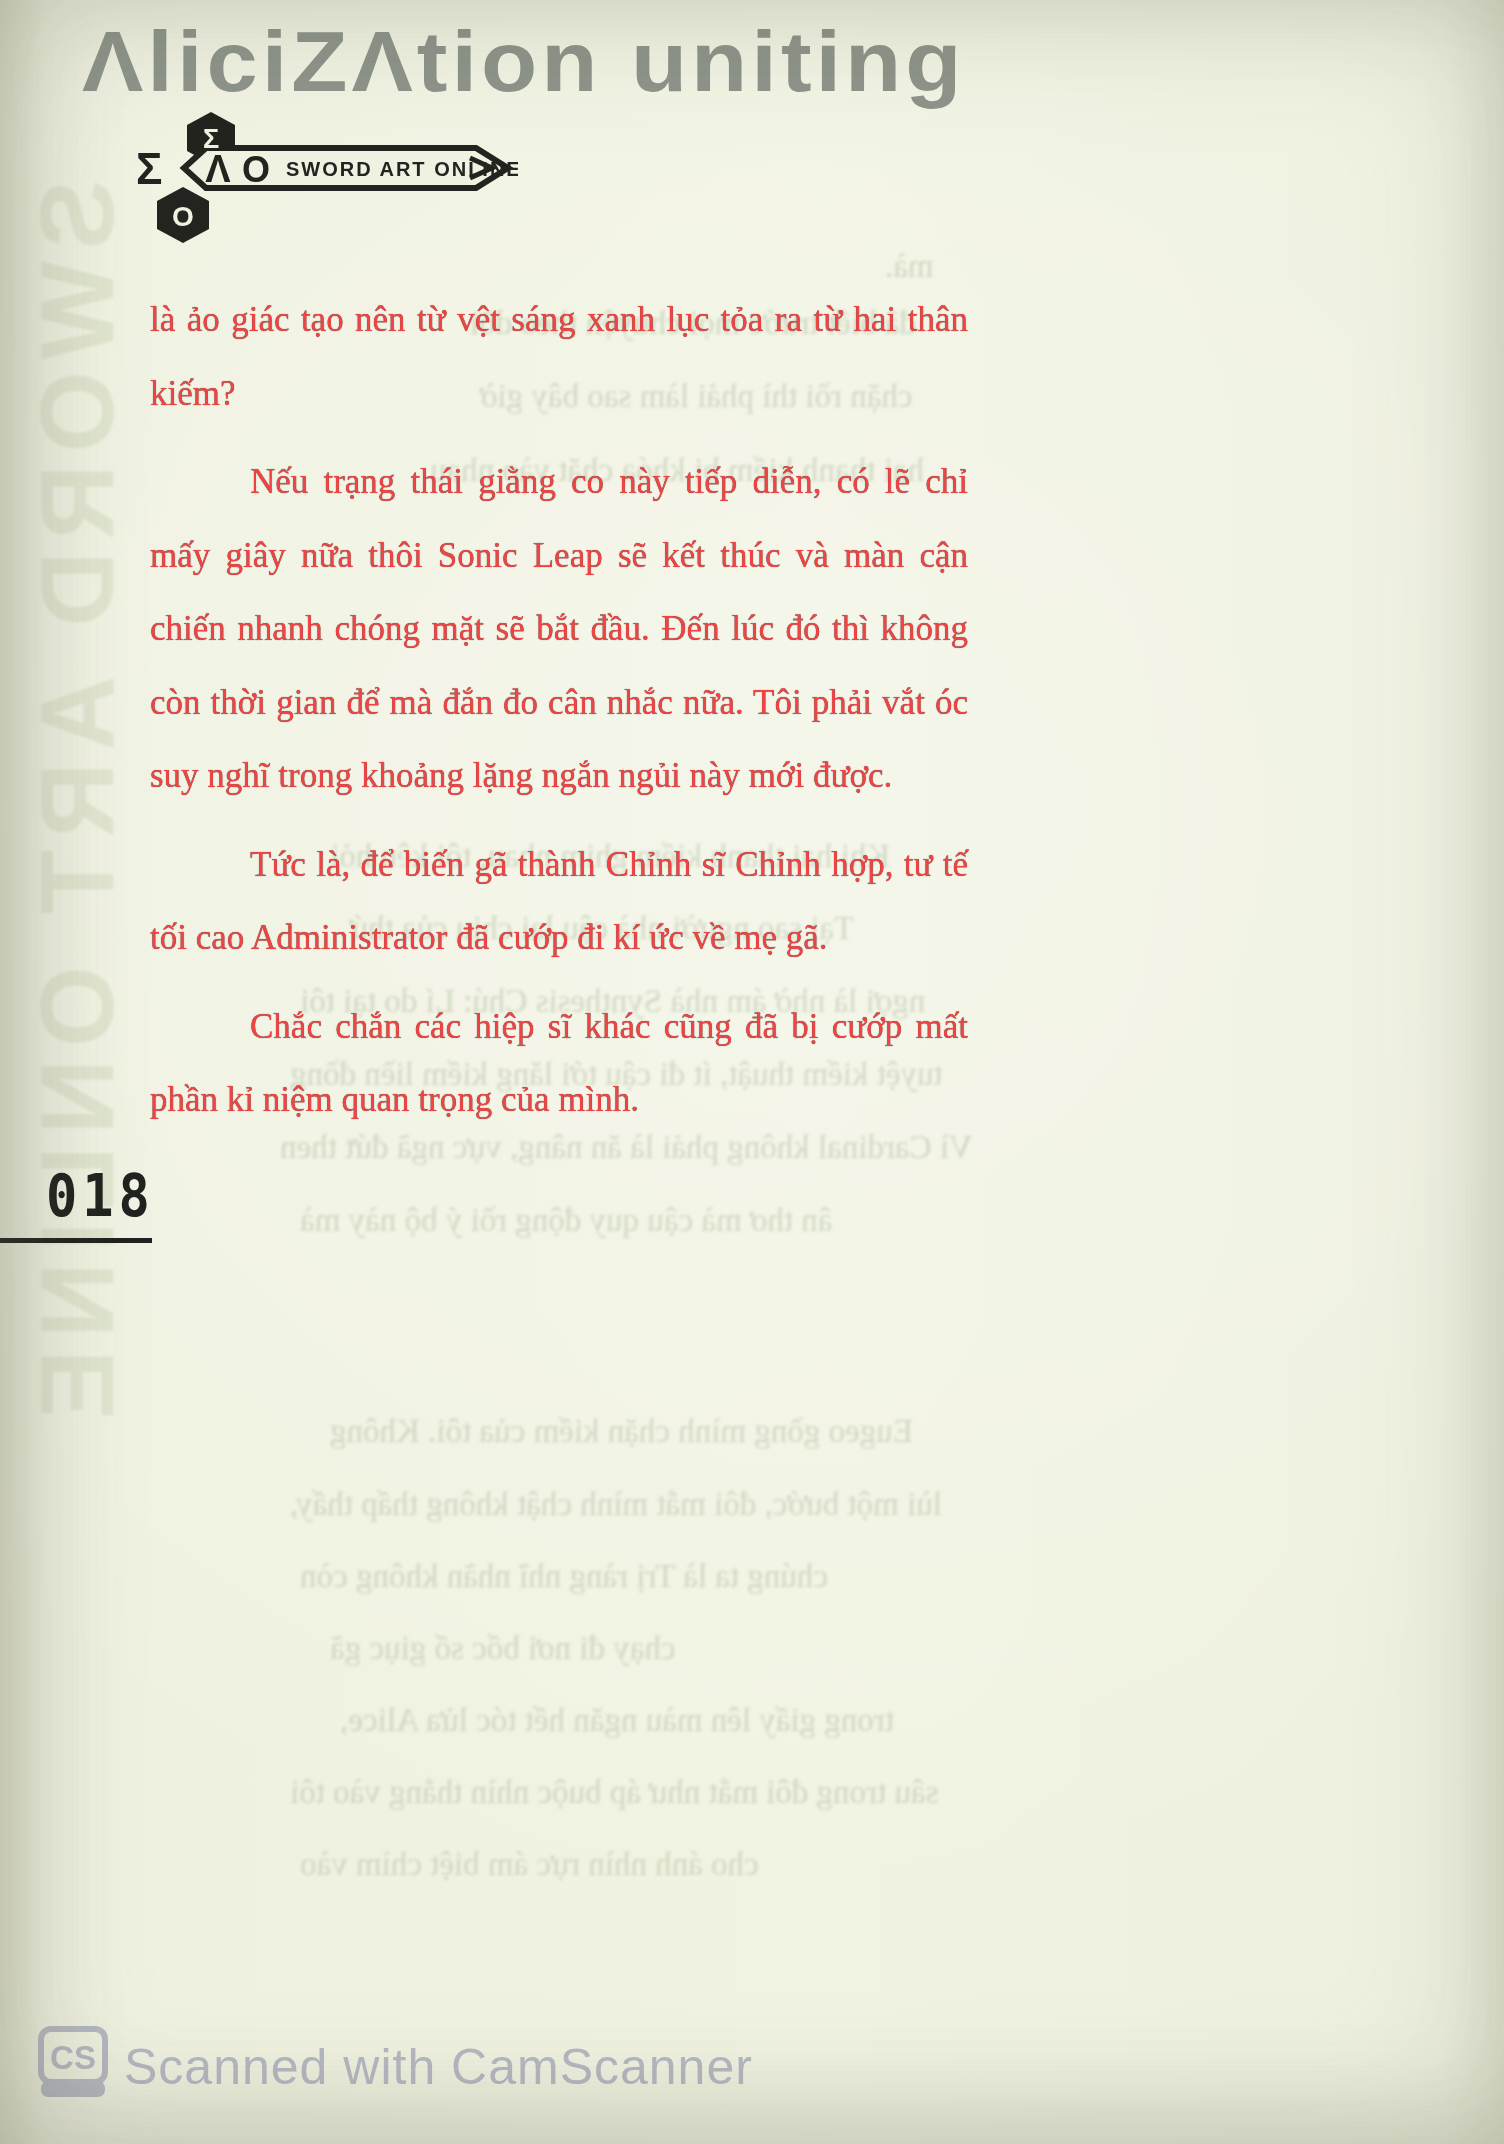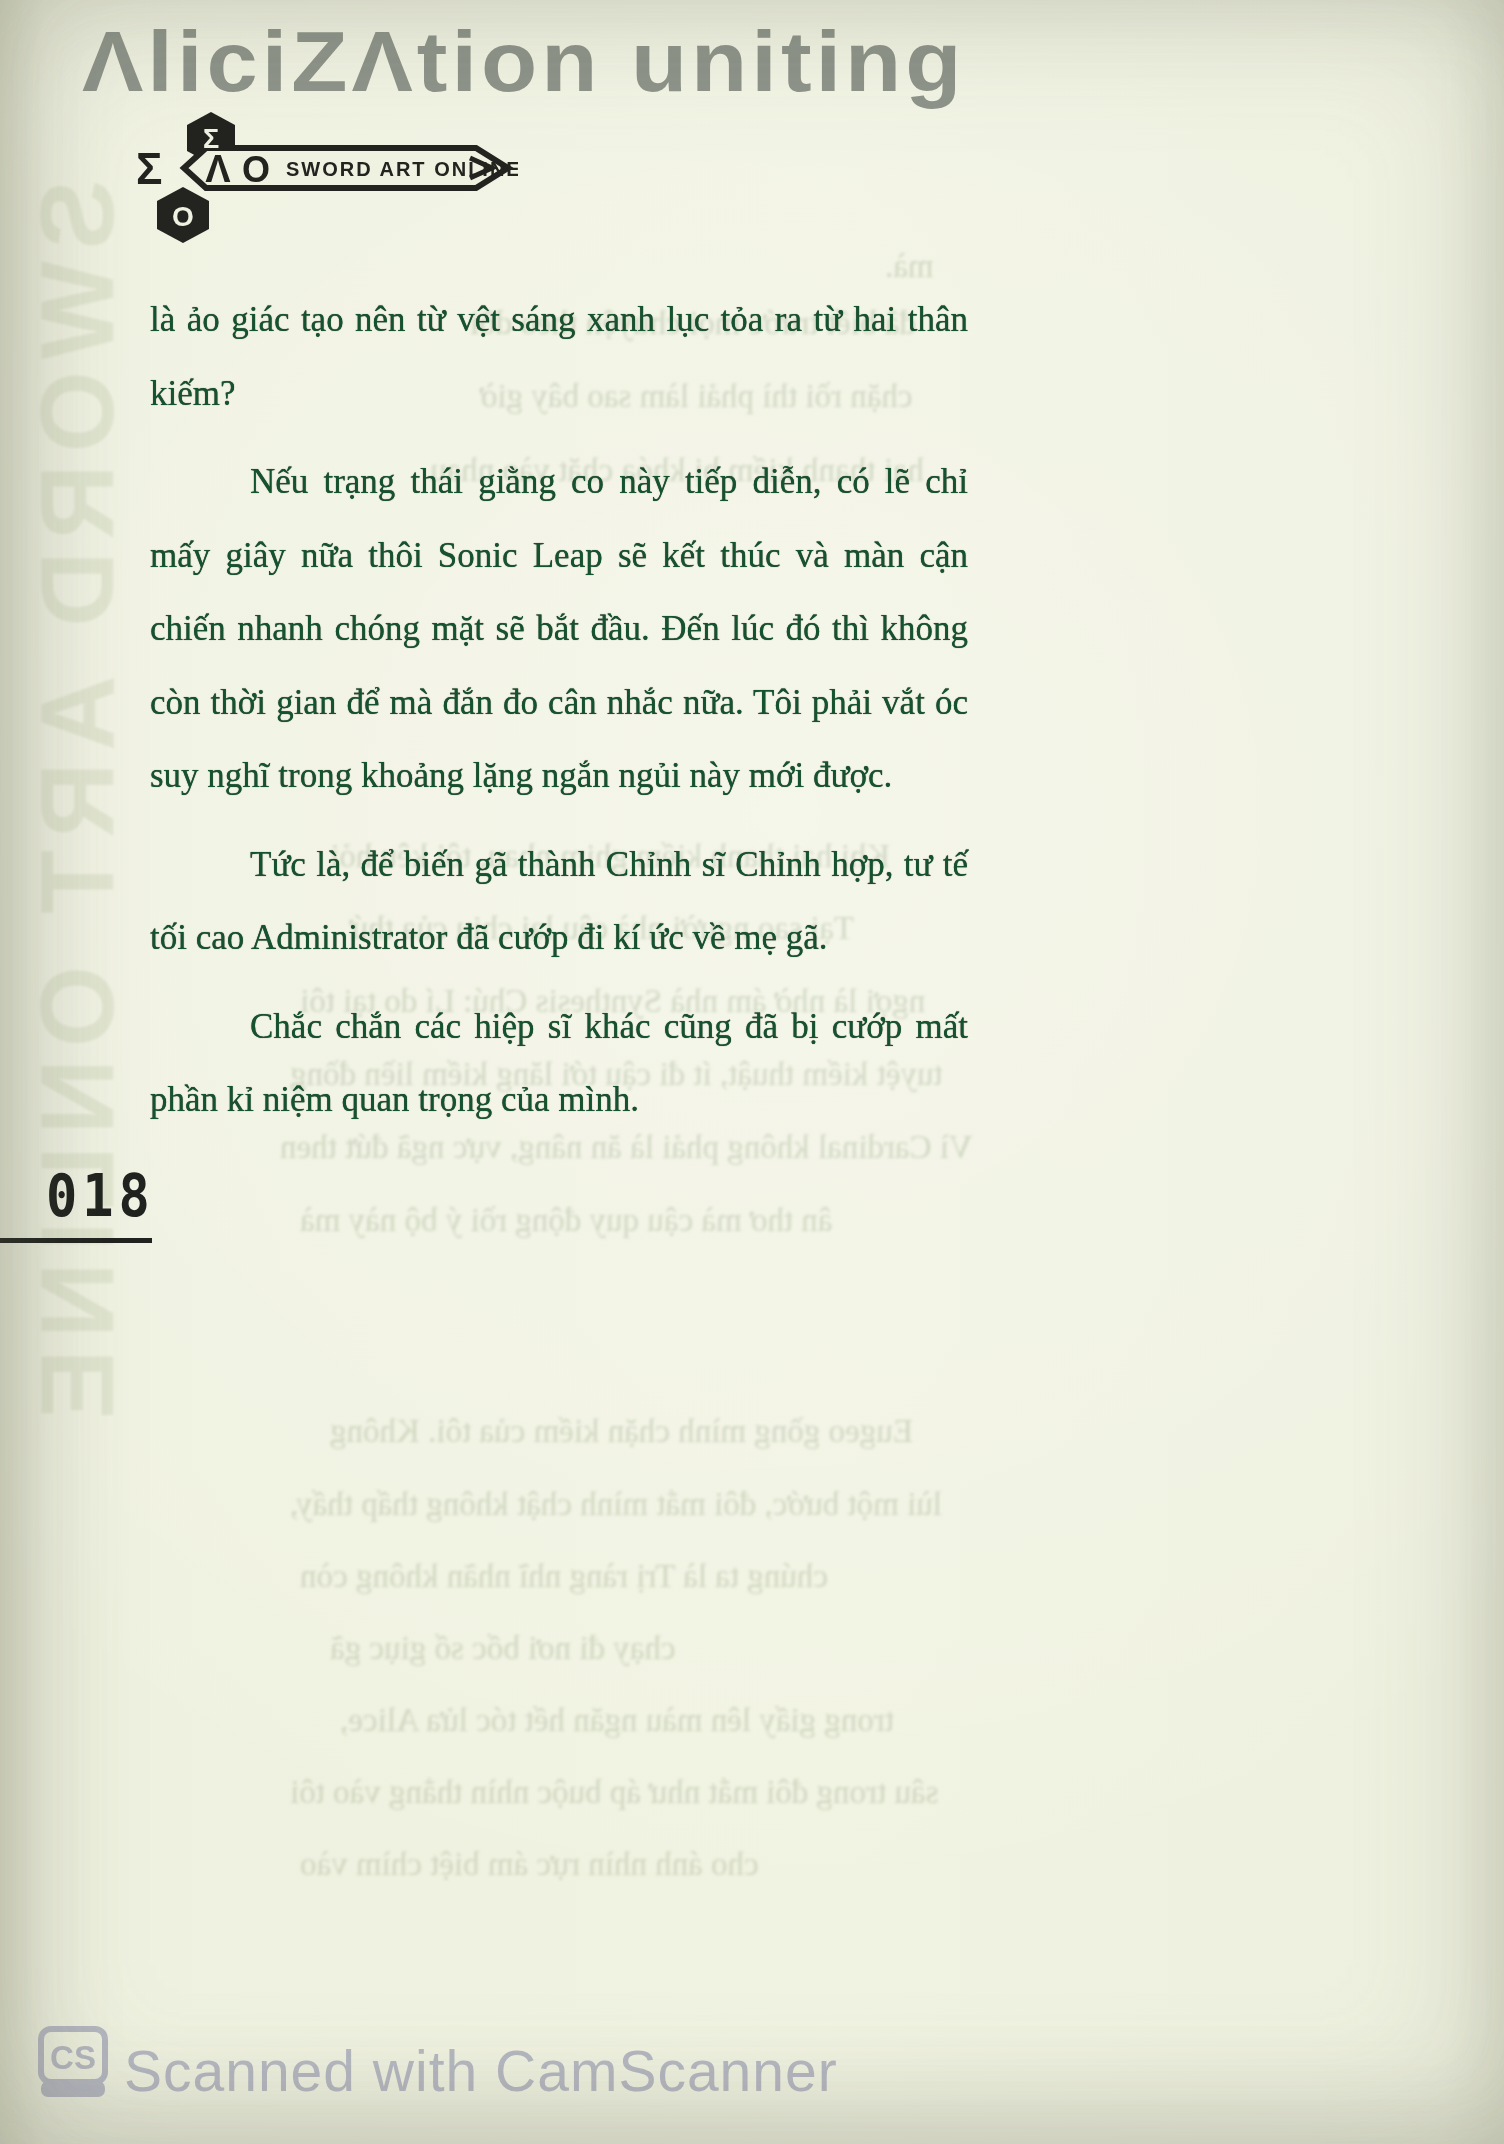--- a/index.html
+++ b/index.html
@@ -30,21 +30,21 @@
     position:absolute;left:18px;top:180px;height:1340px;width:140px;
     writing-mode:vertical-rl;white-space:nowrap;overflow:hidden;
     font-family:"Liberation Sans", sans-serif;font-weight:700;
     font-size:104px;letter-spacing:12px;
     color:rgba(148,164,120,0.17);
     transform:scaleX(-1);filter:blur(1px);
   }
   
   .body-text{
     position:absolute;left:150px;top:283px;width:818px;
-    color:#14532d;font-size:35px;line-height:73.5px;
+    color:#ef4444;font-size:35px;line-height:73.5px;
     text-align:justify;
     text-shadow:0 0 0.8px rgba(20,22,18,0.85);
   }
   .body-text p{margin:0 0 15px 0;text-indent:100px;}
   .body-text p.first{text-indent:0;}
   
   .page-num{
     position:absolute;left:46px;top:1162px;
     font-family:"DejaVu Sans Mono", monospace;font-weight:700;
     font-size:52px;letter-spacing:5px;color:#20231f;
@@ -54,21 +54,21 @@
   
   .ghost{
     position:absolute;font-size:33px;white-space:nowrap;
     color:rgba(112,134,92,0.26);
     transform:scaleX(-1);filter:blur(1.4px);
   }
   
   .footer-badge{position:absolute;left:36px;top:2024px;}
   .footer-text{
     position:absolute;left:124px;top:2038px;
-    font-family:"Liberation Sans", sans-serif;font-size:57px;
+    font-family:"Liberation Sans", sans-serif;font-size:50px;
     color:#b6b8c2;letter-spacing:1px;
   }
 </style>
 </head>
 <body>
 
 <div class="wordmark">ΛliciZΛtion uniting</div>
 
 <svg class="sao-logo" width="400" height="140" viewBox="0 0 400 140">
 

